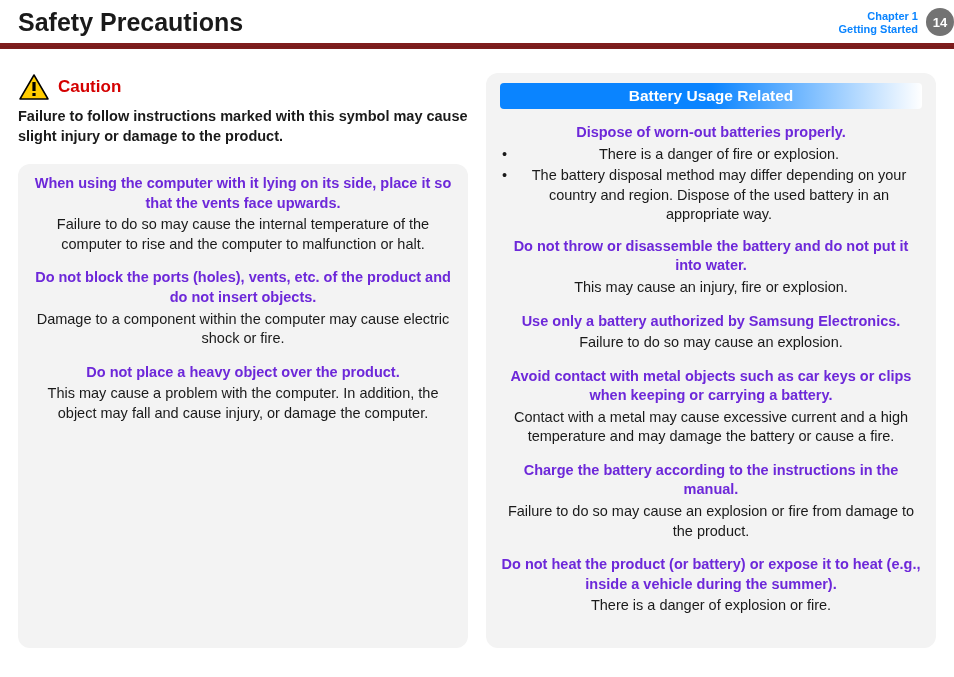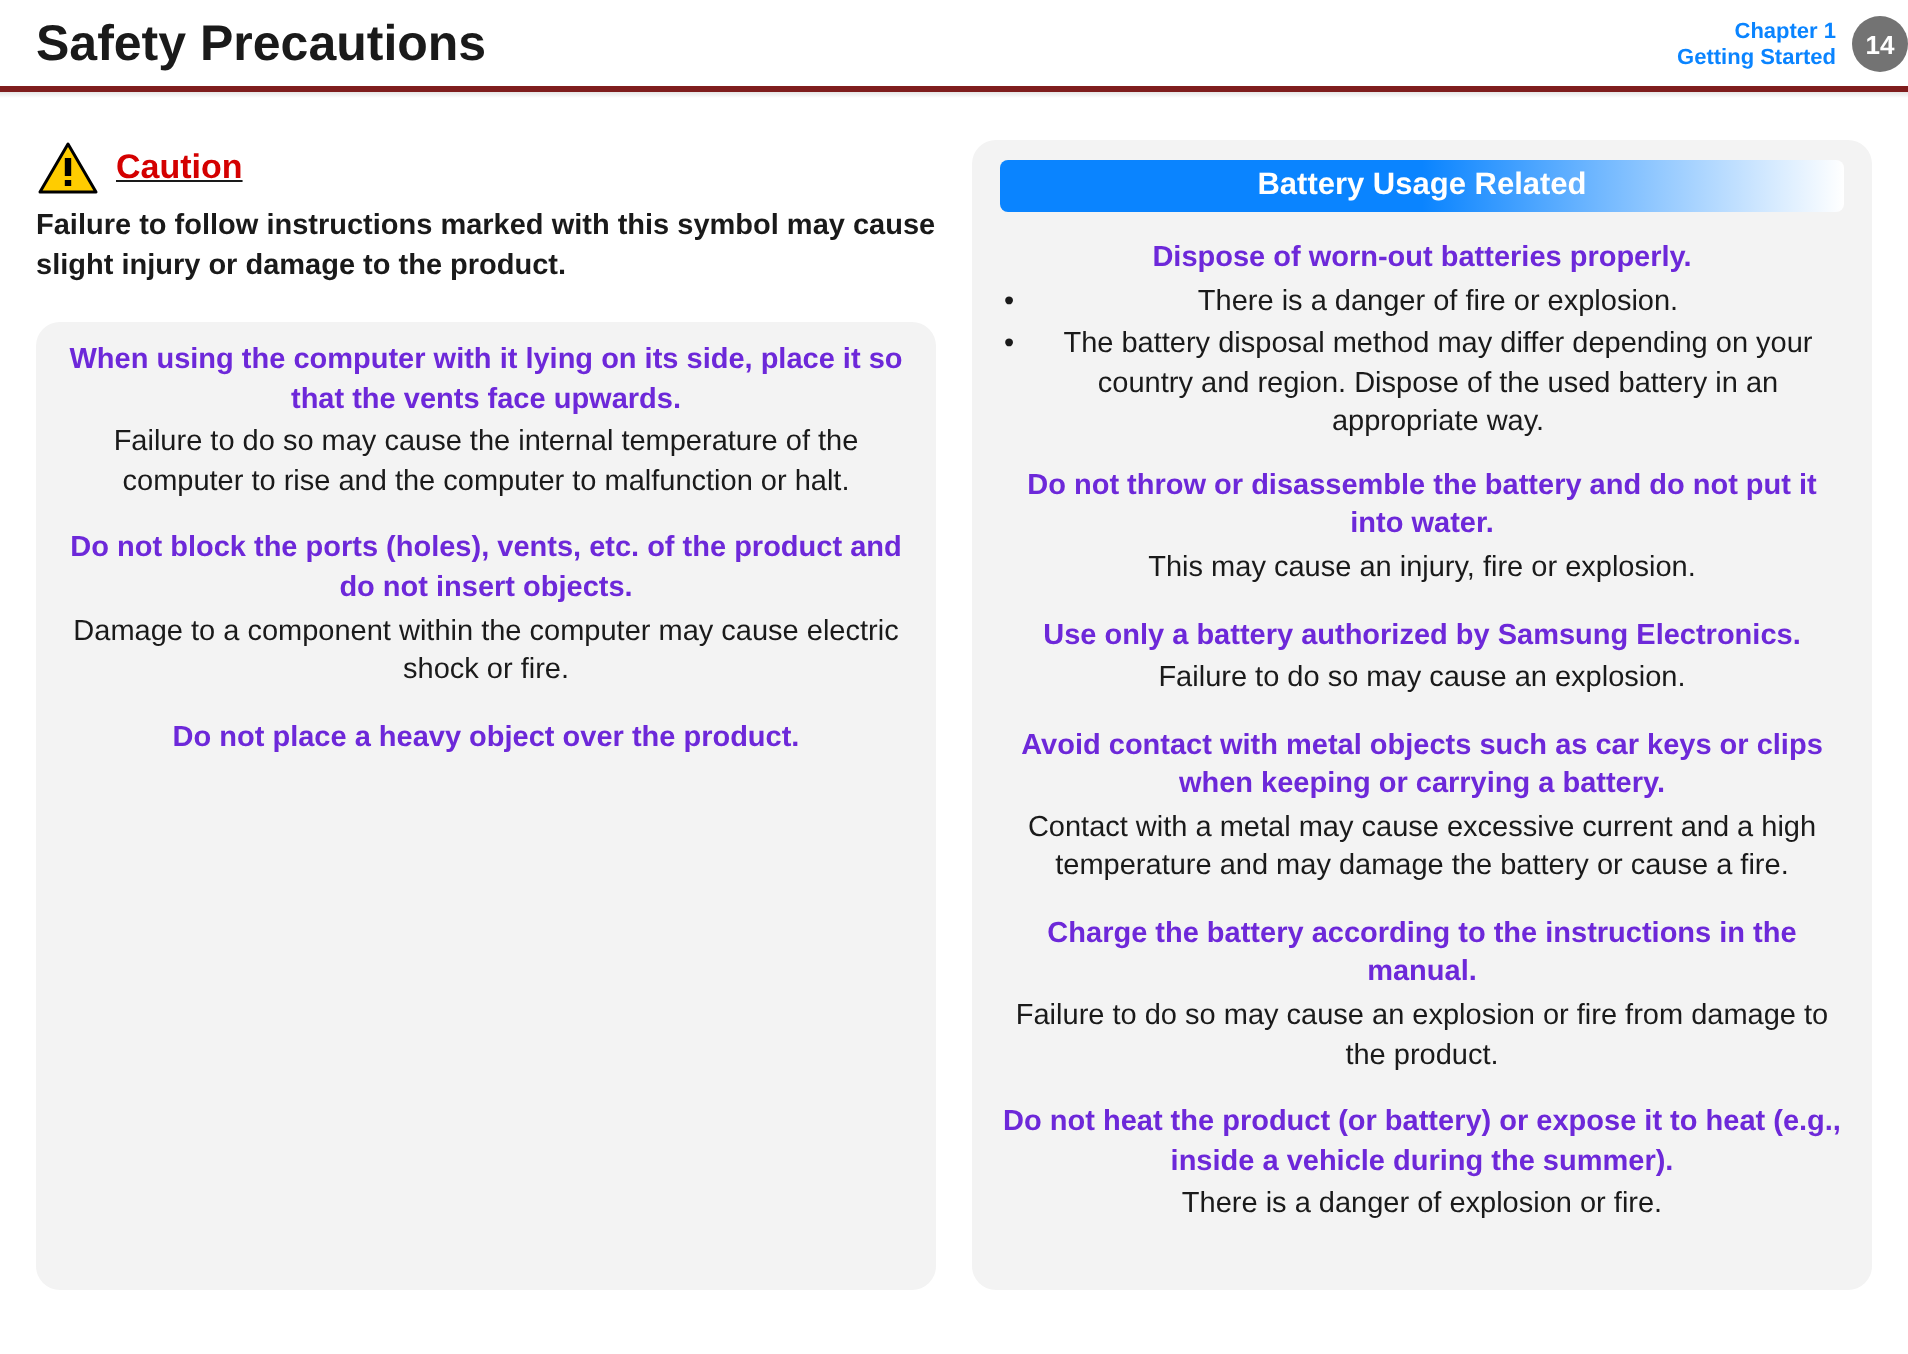--- a/index.html
+++ b/index.html
@@ -9,21 +9,21 @@
       height: 677px;
       background: #fff;
       color: #1a1a1a;
       position: relative;
     }
     .header {
       display: flex;
       justify-content: space-between;
       align-items: flex-start;
       padding: 8px 0 0 18px;
-      border-bottom: 3px solid #7f1d1d;
+      border-bottom: 6px solid #7f1d1d;
       position: relative;
     }
     .header::after {
       content: '';
       position: absolute;
       bottom: -6px;
       left: 0;
       right: 0;
       height: 3px;
       background: linear-gradient(to bottom, rgba(0,0,0,0.1), rgba(0,0,0,0));
@@ -69,21 +69,20 @@
     .column {
       flex: 1;
       display: flex;
       flex-direction: column;
     }
     .caution-block {
       display: flex;
       align-items: center;
       gap: 8px;
       margin-bottom: 6px;
-      text-decoration: underline;
     }
     .caution-icon {
       width: 32px;
       height: 28px;
     }
     .caution-label {
       font-size: 17px;
       font-weight: bold;
       color: #d40000;
     }
@@ -175,20 +174,21 @@
       <div class="item">
         <div class="item-head">When using the computer with it lying on its side, place it so that the vents face upwards.</div>
         <div class="item-body">Failure to do so may cause the internal temperature of the computer to rise and the computer to malfunction or halt.</div>
       </div>
       <div class="item">
         <div class="item-head">Do not block the ports (holes), vents, etc. of the product and do not insert objects.</div>
         <div class="item-body">Damage to a component within the computer may cause electric shock or fire.</div>
       </div>
       <div class="item">
         <div class="item-head">Do not place a heavy object over the product.</div>
+        <div class="item-body">This may cause a problem with the computer. In addition, the object may fall and cause injury, or damage the computer.</div>
       </div>
     </div>
   </div>
 
   <div class="column">
     <div class="panel">
       <div class="panel-header">Battery Usage Related</div>
 
       <div class="item-head">Dispose of worn-out batteries properly.</div>
       <ul class="bullets">

